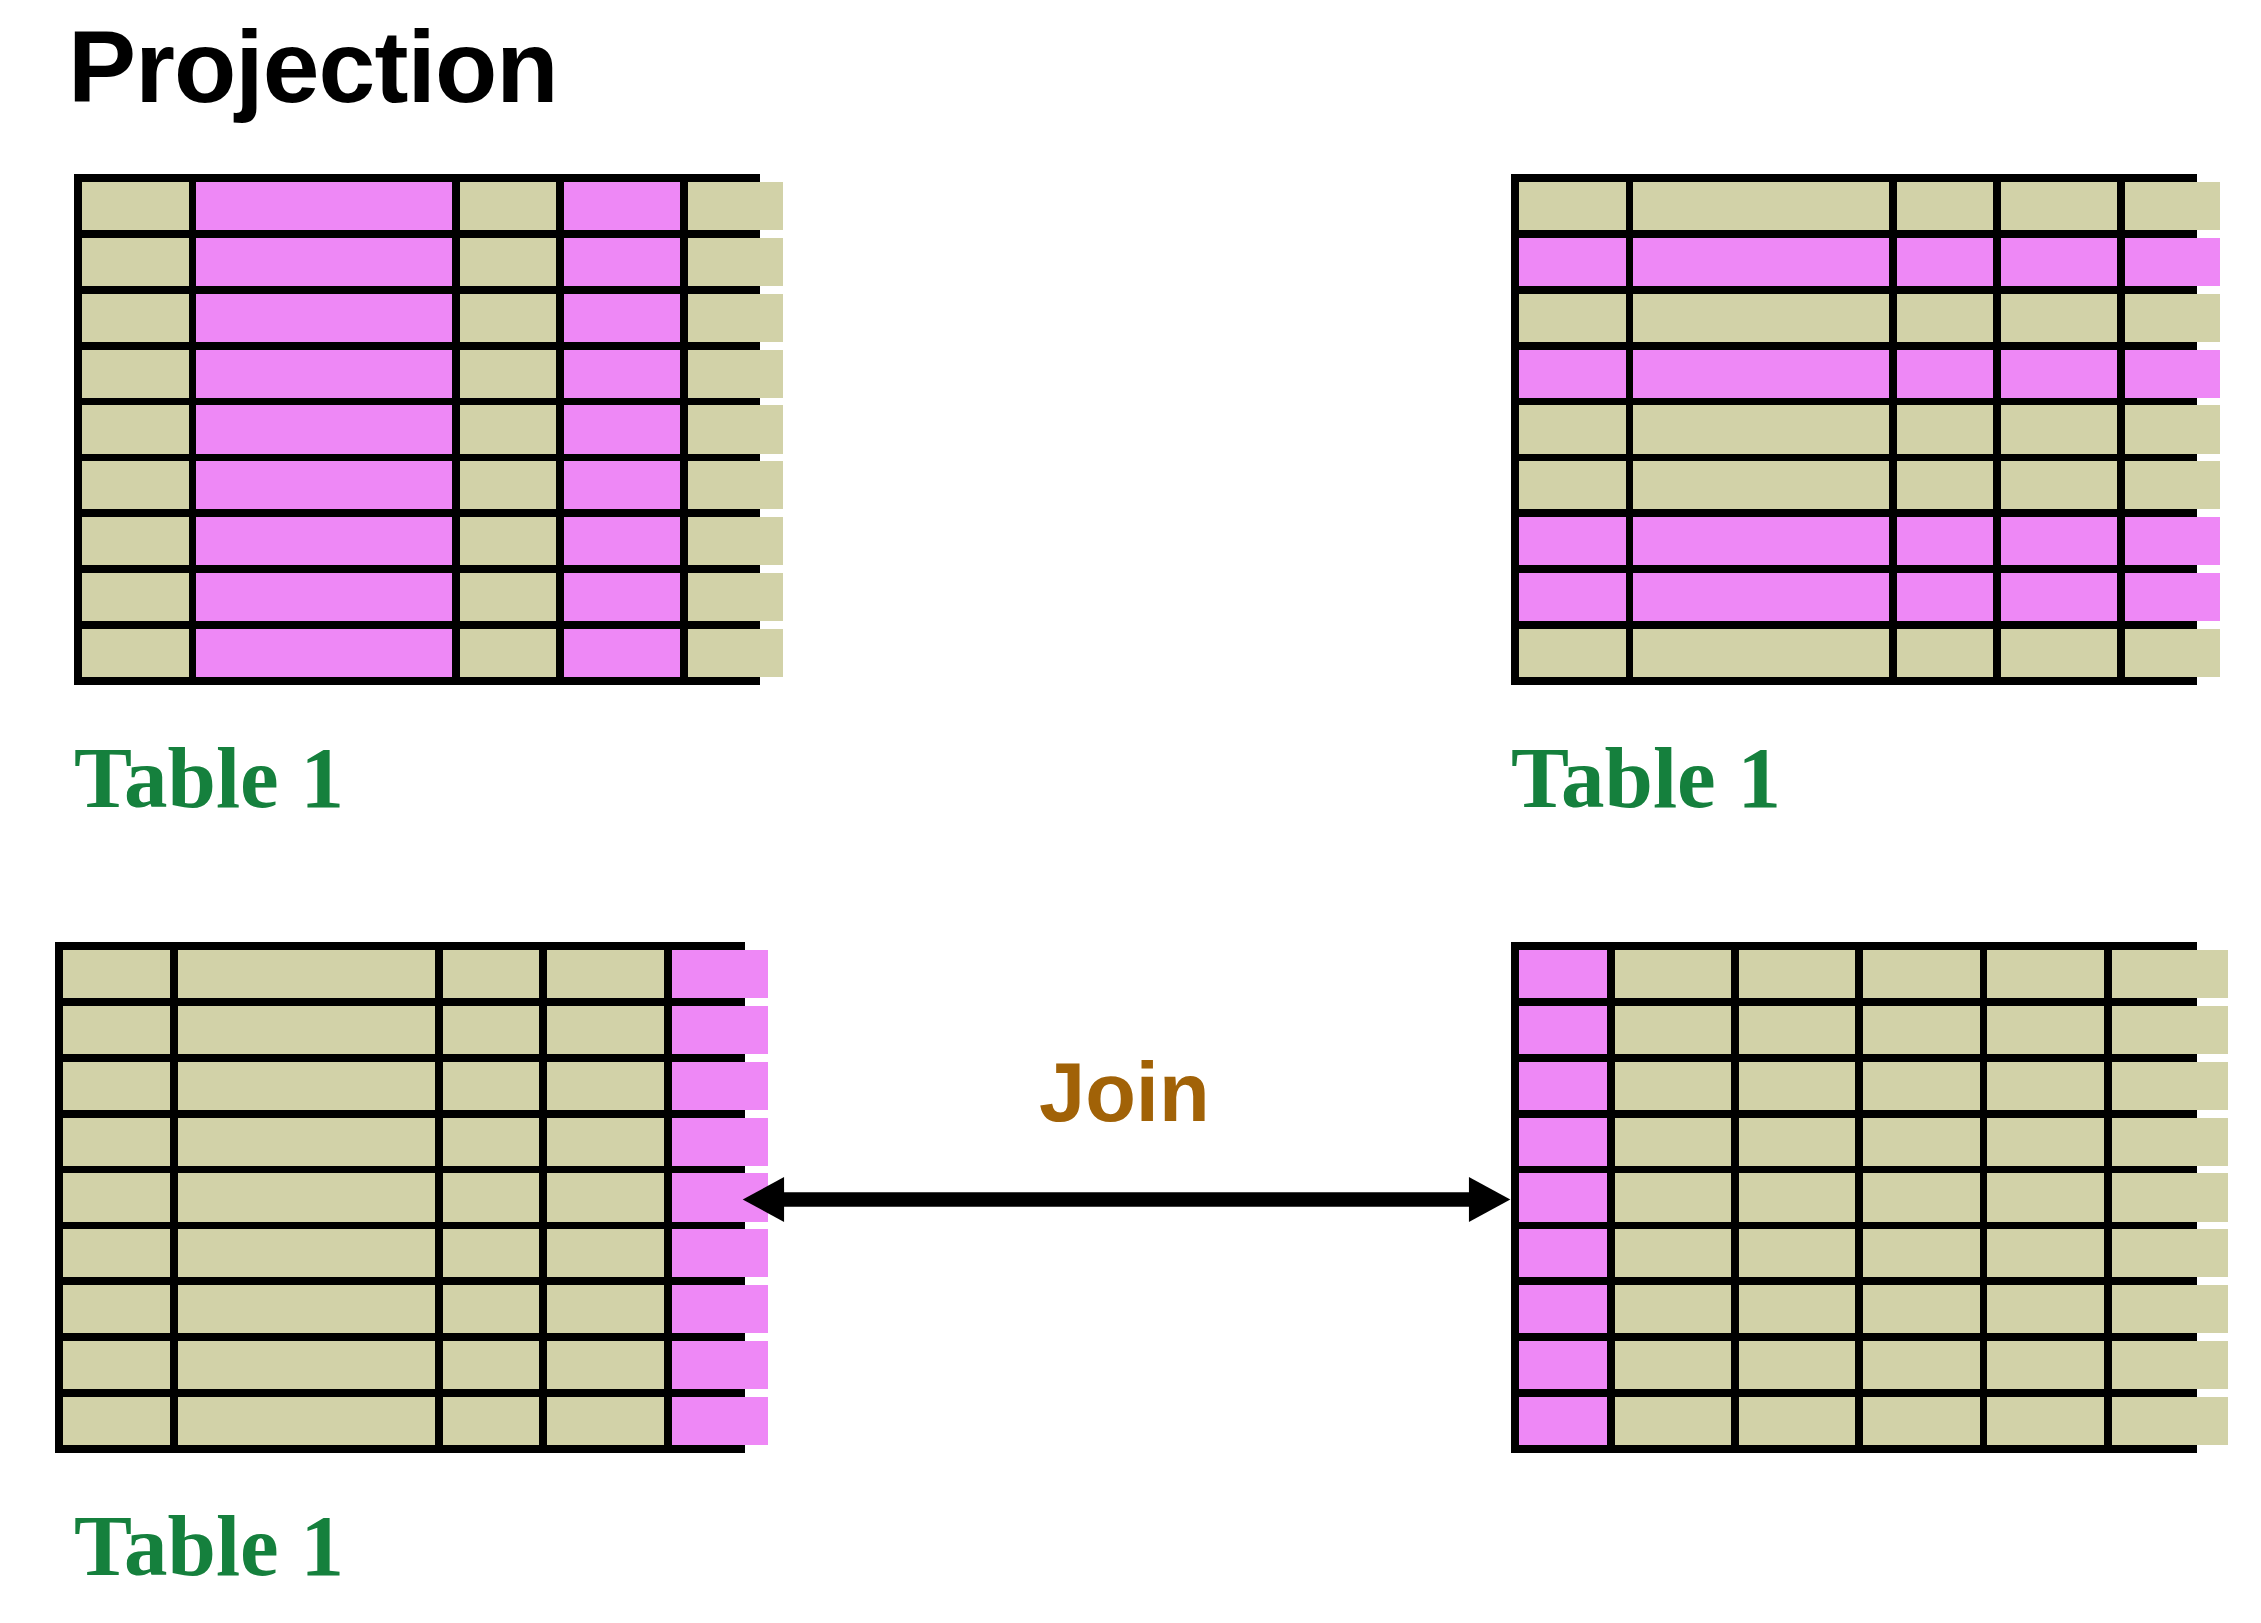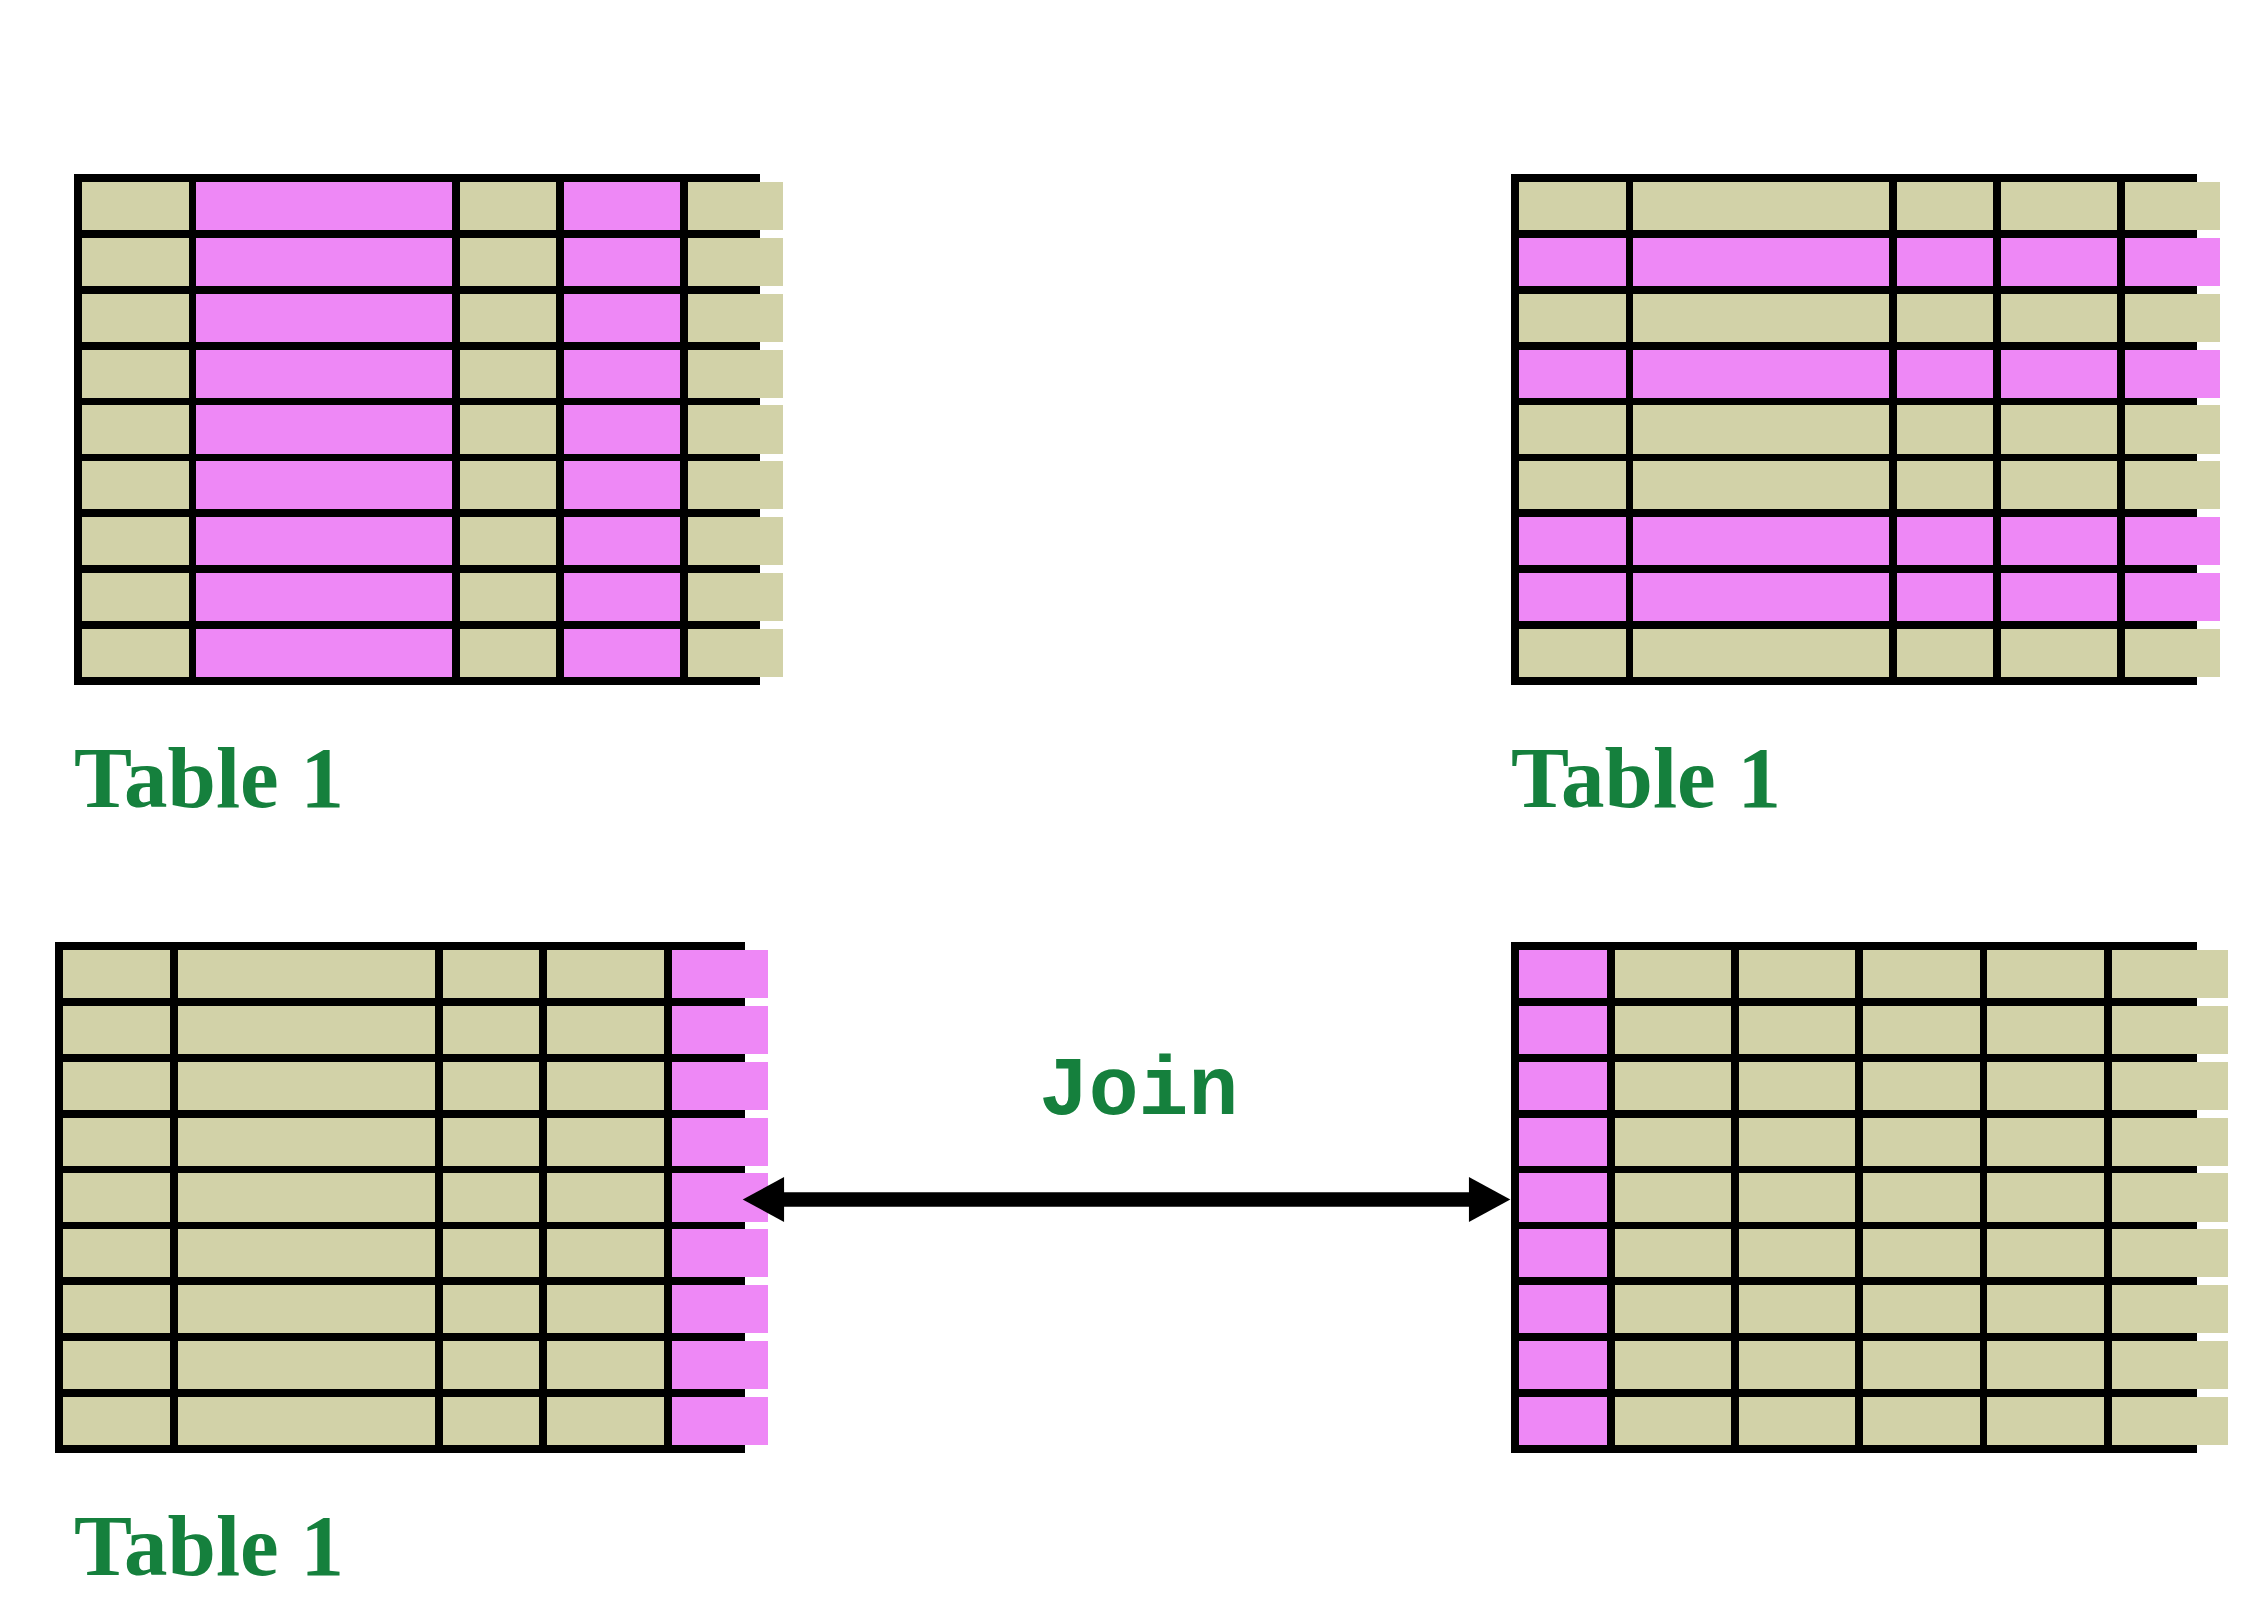--- a/index.html
+++ b/index.html
@@ -32,25 +32,25 @@
     position: absolute;
     font-family: Liberation Serif, serif;
     font-weight: bold;
     font-size: 87px;
     line-height: 1;
     color: #15803d;
     white-space: nowrap;
   }
   .join-label {
     position: absolute;
-    font-family: Liberation Mono, monospace;
+    font-family: Liberation Sans, sans-serif;
     font-weight: bold;
     font-size: 83px;
     line-height: 1;
-    color: #15803d;
+    color: #a16207;
     white-space: nowrap;
   }
 
   
   .tbl {
     position: absolute;
     background: #000000;
     display: flex;
     flex-direction: column;
     box-sizing: border-box;
@@ -75,20 +75,21 @@
   .arrow-wrap {
     position: absolute;
     display: block;
   }
 </style>
 </head>
 <body>
 
 <div id="canvas">
 
+  <div class="title" style="left:68px; top:15.6px;">Projection</div>
 
   <div class="tbl" id="table-projection" style="left:74px; top:174px; width:686px; height:511px;">
       <div class="tbl-row">
         <div class="tbl-cell cell-plain" style="flex: 0 0 15.9184%;"></div>
         <div class="tbl-cell cell-hl" style="flex: 0 0 38.1633%;"></div>
         <div class="tbl-cell cell-plain" style="flex: 0 0 14.2857%;"></div>
         <div class="tbl-cell cell-hl" style="flex: 0 0 17.3469%;"></div>
         <div class="tbl-cell cell-plain" style="flex: 0 0 14.2857%;"></div>
       </div>
       <div class="tbl-row">

